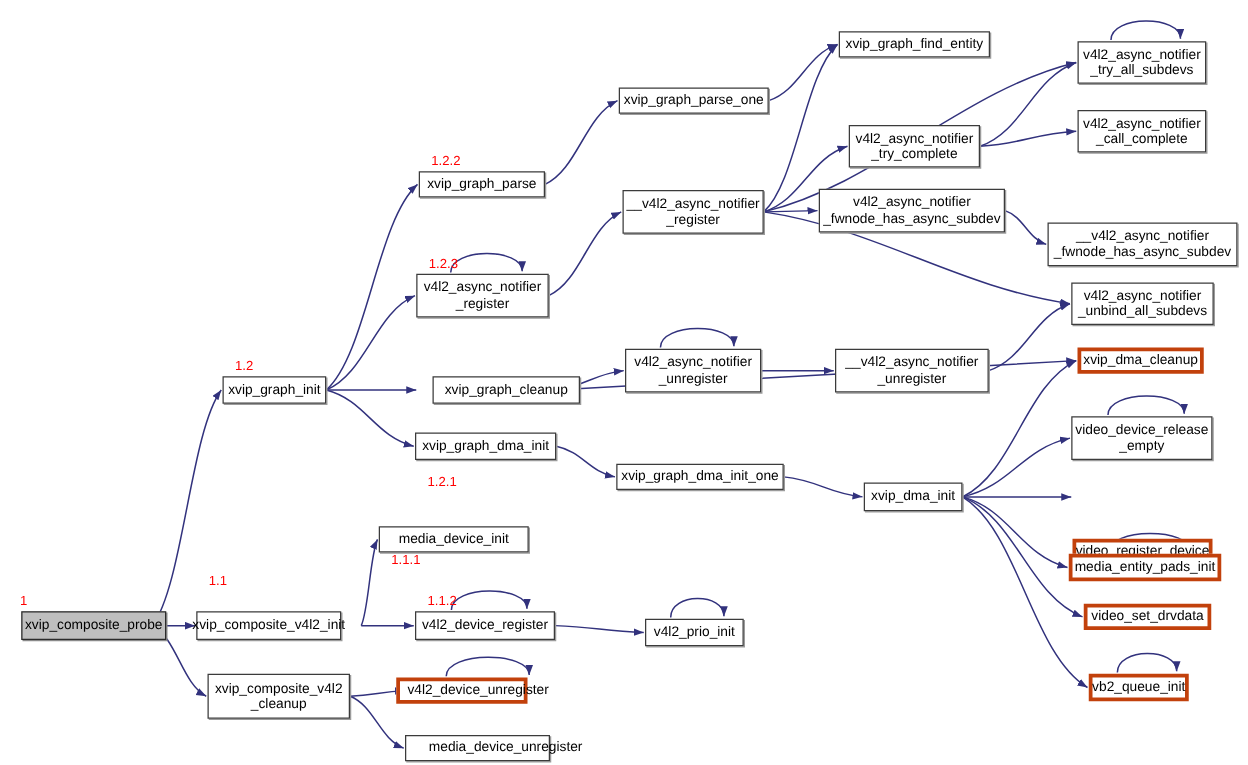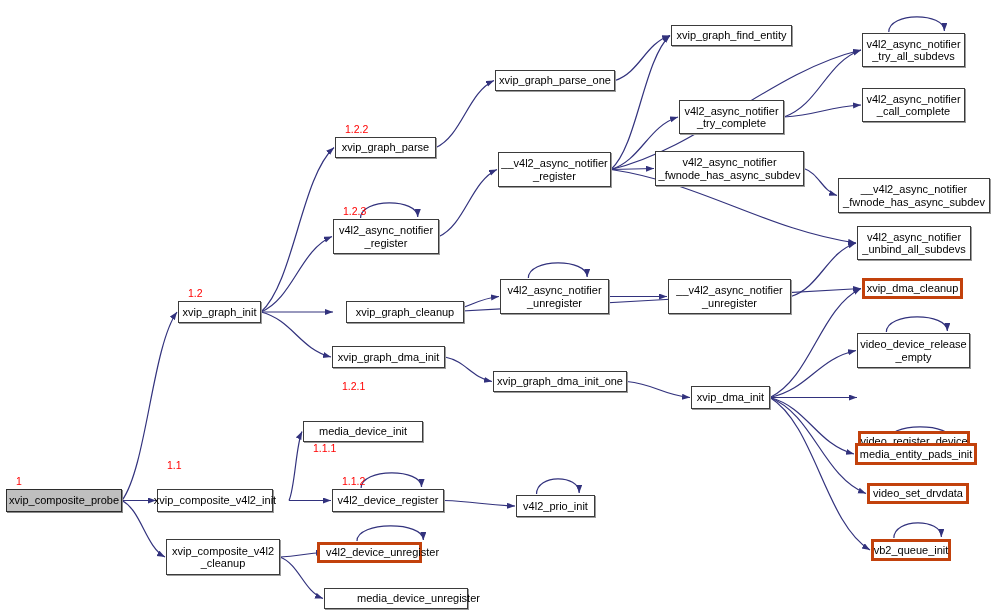--- a/index.html
+++ b/index.html
@@ -37,20 +37,21 @@
     align-items: center;
     justify-content: center;
     white-space: pre;
     letter-spacing: 0px;
     z-index: 5;
   }
   .node.gray {
     background: #bfbfbf;
     border: 1px solid #2b2b2b;
     box-shadow: 1px 1px 0 #8a8a8a;
+    margin-left: 11px;
   }
   .node.dark {
     border: 1px solid #3b3b3b;
     box-shadow: 1px 1px 0 #9b9b9b;
   }
   .node.red {
     border: 3px solid #c2410c;
     box-shadow: none;
   }
   .seq {
@@ -127,21 +128,21 @@
       <div class="node dark" style="left: 157px; top: 489px; width: 116px; height: 23px;">xvip_composite_v4l2_init</div>
       <div class="seq" style="left: 167px; top: 459px;">1.1</div>
       <div class="node dark" style="left: 303px; top: 421px; width: 120px; height: 21px;">media_device_init</div>
       <div class="seq" style="left: 313px; top: 407px; margin-top: 35px;">1.1.1</div>
       <div class="node dark" style="left: 332px; top: 489px; width: 112px; height: 23px;">v4l2_device_register</div>
       <div class="seq" style="left: 342px; top: 475px;">1.1.2</div>
       <div class="node dark" style="left: 516px; top: 495px; width: 79px; height: 22px;">v4l2_prio_init</div>
       <div class="node dark" style="left: 166px; top: 539px; width: 114px; height: 36px;">xvip_composite_v4l2
 _cleanup</div>
       <div class="node red" style="left: 317px; top: 542px; width: 105px; height: 21px; padding-left: 26px;">v4l2_device_unregister</div>
-      <div class="node dark" style="left: 324px; top: 588px; width: 144px; height: 21px; padding-left: 45px;">media_device_unregister</div>
+      <div class="node dark" style="left: 324px; top: 588px; width: 116px; height: 21px; padding-left: 45px;">media_device_unregister</div>
       <div class="node dark" style="left: 178px; top: 301px; width: 83px; height: 22px;">xvip_graph_init</div>
       <div class="seq" style="left: 188px; top: 287px;">1.2</div>
       <div class="node dark" style="left: 335px; top: 137px; width: 101px; height: 21px;">xvip_graph_parse</div>
       <div class="seq" style="left: 345px; top: 123px;">1.2.2</div>
       <div class="node dark" style="left: 333px; top: 219px; width: 106px; height: 35px;">v4l2_async_notifier
 _register</div>
       <div class="seq" style="left: 343px; top: 205px;">1.2.3</div>
       <div class="node dark" style="left: 334px; top: 301px; width: 118px; height: 22px; margin-left: 12px;">xvip_graph_cleanup</div>
       <div class="node dark" style="left: 332px; top: 346px; width: 113px; height: 22px;">xvip_graph_dma_init</div>
       <div class="seq" style="left: 342px; top: 332px; margin-top: 48px;">1.2.1</div>

